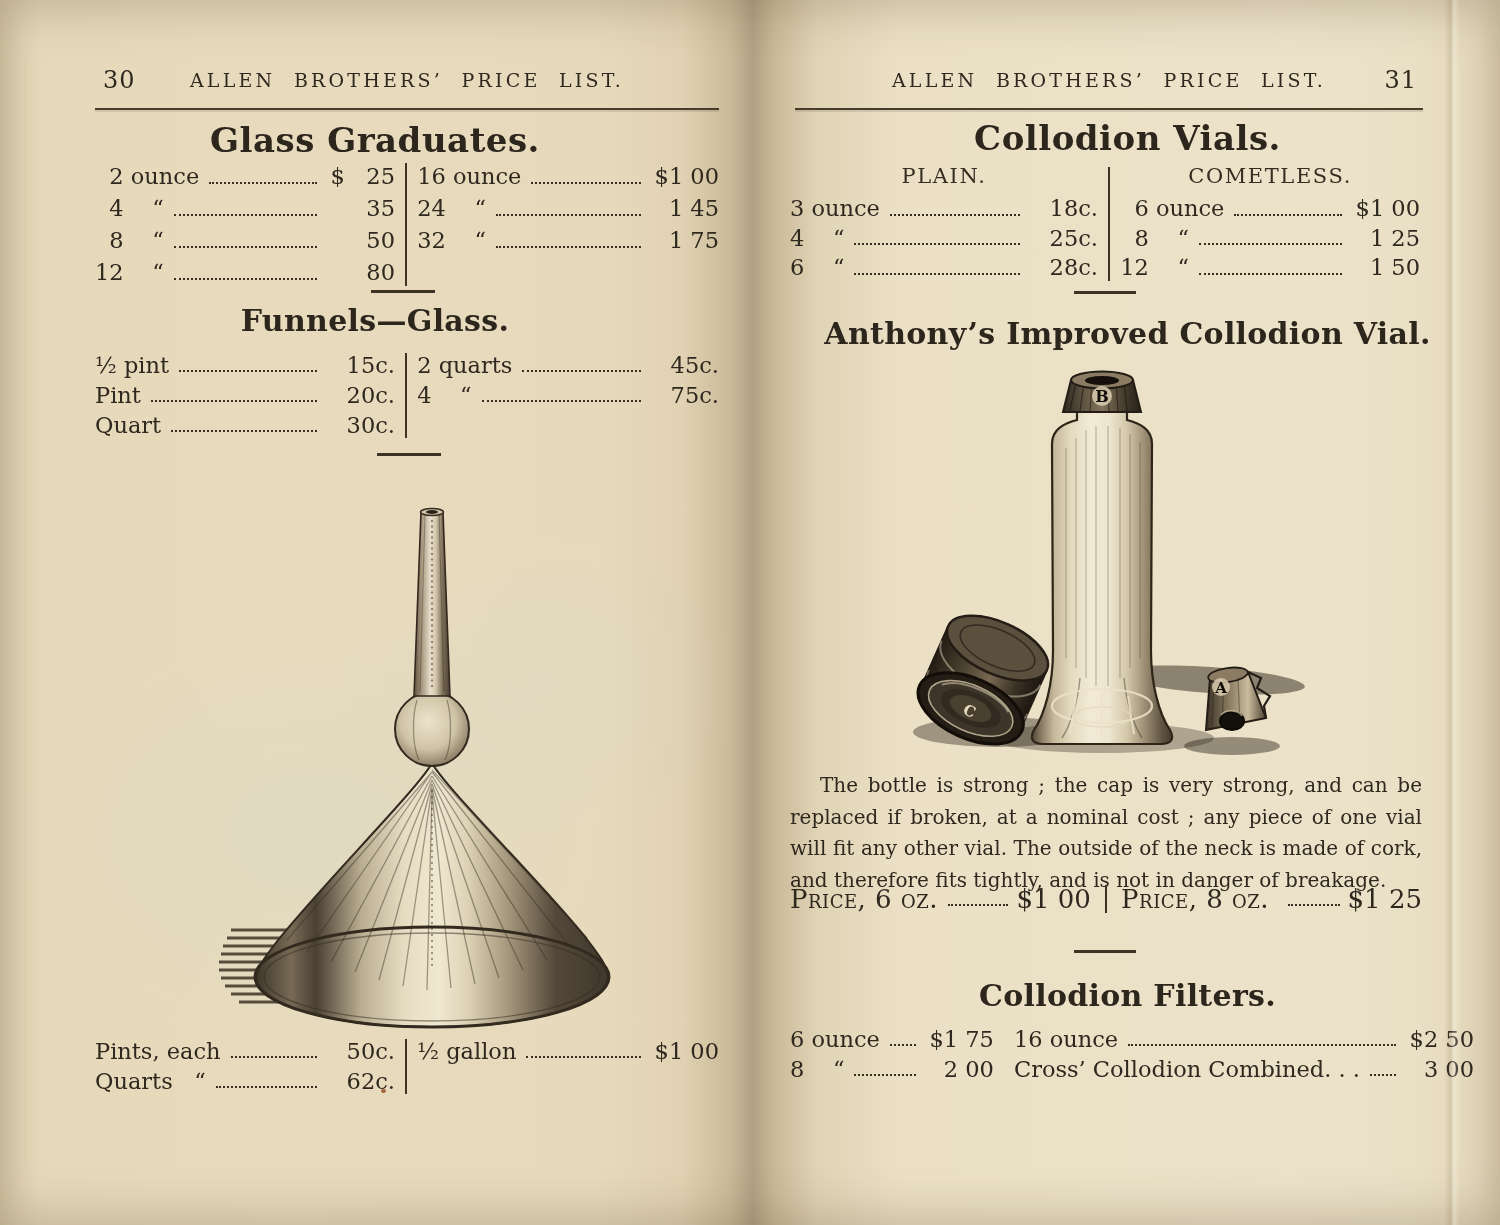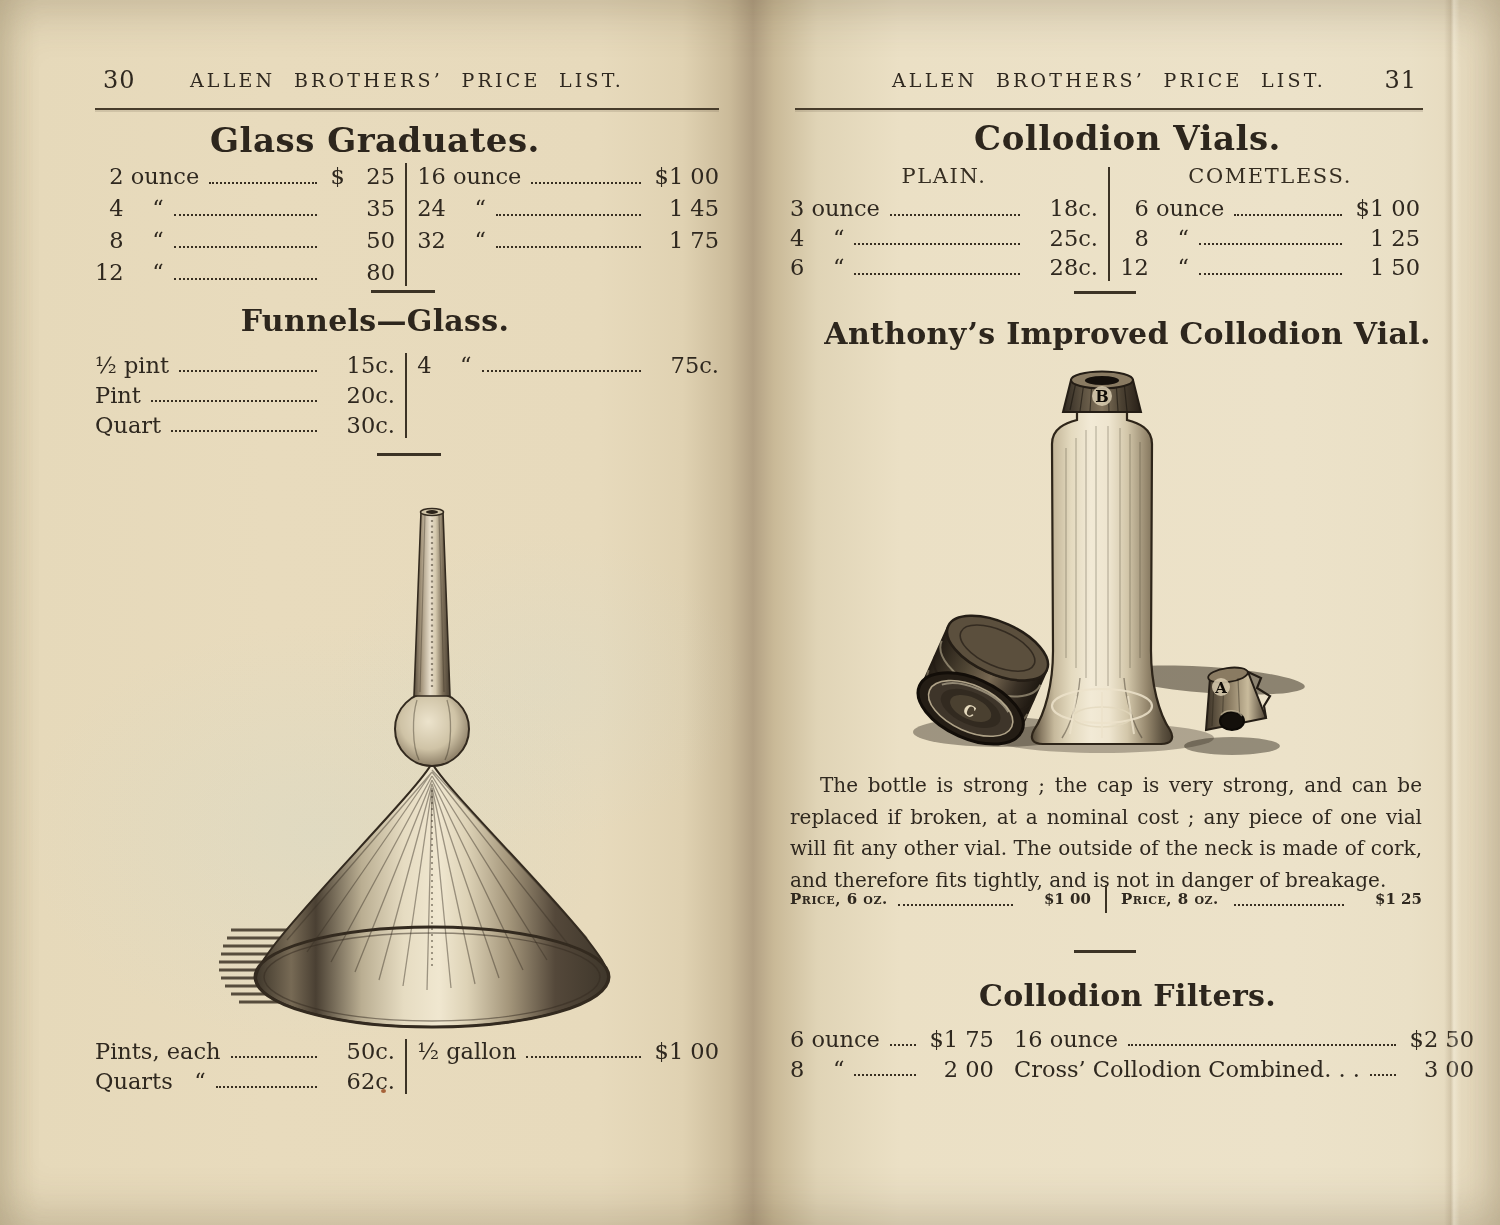--- a/index.html
+++ b/index.html
@@ -40,21 +40,21 @@
   .colhead{text-align:center;font-size:21px;letter-spacing:1.6px;padding-bottom:6px;color:#352d21;white-space:pre;}
   .prow{display:flex;align-items:baseline;}
   .lh32 .prow{line-height:32px;} .lh30 .prow{line-height:30px;align-items:center;} .lh29 .prow{line-height:29.5px;}
   .lbl{white-space:pre;}
   .ldr{flex:1;align-self:flex-end;min-width:26px;border-bottom:2.4px dotted #372e21;margin:0 8px 8px 10px;}
   .prc{white-space:pre;min-width:70px;text-align:right;}
   .c1{width:300px;} .page-r .c1{width:308px;}
   .c2{flex:1;}
 
   .para{position:absolute;font-size:20px;line-height:31.5px;text-align:justify;text-indent:30px;color:#2f281f;}
-  .priceline{position:absolute;display:flex;align-items:flex-end;font-size:15px;line-height:30px;font-weight:bold;}
+  .priceline{position:absolute;display:flex;align-items:flex-end;font-size:26px;line-height:30px;}
   .priceline .half{flex:1;display:flex;align-items:baseline;}
   .priceline .vbar{width:2.2px;height:28px;background:#3c3325;margin:0 14px;align-self:center;}
   .sc{font-variant:small-caps;letter-spacing:.5px;}
 
   .illus{position:absolute;}
   .ghost{position:absolute;pointer-events:none;}
   .speck{position:absolute;width:5px;height:4px;border-radius:50%;background:#9a4c22;opacity:.85;}
 </style>
 </head>
 <body>
@@ -132,20 +132,25 @@
             <span class="prc">20c.</span>
           </div>
           <div class="prow">
             <span class="lbl">Quart</span>
             <span class="ldr"></span>
             <span class="prc">30c.</span>
           </div>
         </div>
       <div class="tdiv"></div>
       <div class="tcol c2">
+          <div class="prow">
+            <span class="lbl">2 quarts</span>
+            <span class="ldr"></span>
+            <span class="prc">45c.</span>
+          </div>
           <div class="prow">
             <span class="lbl">4    “</span>
             <span class="ldr"></span>
             <span class="prc">75c.</span>
           </div>
         </div>
     </div>
 
     <div class="sep" style="top:453px;left:377px;width:64px;"></div>
 

